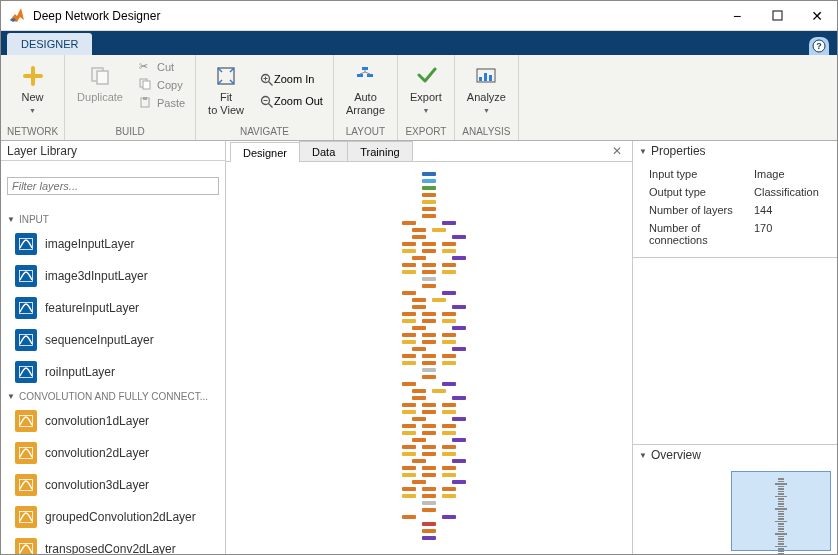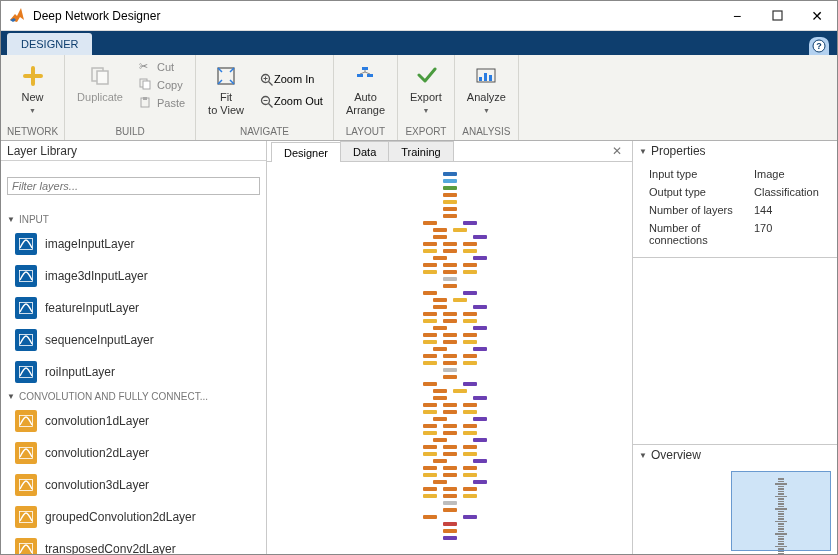--- a/index.html
+++ b/index.html
@@ -22,21 +22,21 @@
   .rib-vbtn.disabled { opacity: 0.5; }
   .rib-icon { width: 24px; height: 24px; display: flex; align-items: center; justify-content: center; margin-top: 2px; }
   .rib-vbtn .lbl { font-size: 11px; text-align: center; line-height: 1.15; color: #333; }
   .rib-smallcol { display: flex; flex-direction: column; gap: 0px; }
   .rib-smallbtn { display: flex; align-items: center; gap: 4px; padding: 2px 4px; font-size: 11px; color: #888; }
   .rib-smallbtn .sicon { width: 14px; height: 14px; }
   .rib-hbtn { display: flex; gap: 0; font-size: 11px; padding: 2px 4px; }
 
   .main { height: 414px; display: flex; }
   
-  .sidebar { width: 266px; border-right: 1px solid #c9c9c9; display: flex; flex-direction: column; }
+  .sidebar { width: 225px; border-right: 1px solid #c9c9c9; display: flex; flex-direction: column; }
   .sidebar-title { height: 20px; padding: 0 6px; line-height: 20px; font-size: 12px; border-bottom: 1px solid #d0d0d0; color: #333; }
   .filter { margin: 16px 6px; }
   .filter input { width: 100%; border: 1px solid #bbb; padding: 2px 4px; font-size: 11px; color: #888; font-style: italic; }
   .layer-list { flex: 1; overflow-y: auto; position: relative; }
   .layer-list::-webkit-scrollbar { width: 15px; }
   .layer-list::-webkit-scrollbar-track { background: #f0f0f0; }
   .layer-list::-webkit-scrollbar-thumb { background: #bcbcbc; }
   .cat { display: flex; align-items: center; gap: 4px; padding: 3px 6px; font-size: 10px; color: #777; }
   .cat .tri { font-size: 8px; color: #555; }
   .layer-item { display: flex; align-items: center; gap: 8px; padding: 5px 8px 5px 14px; font-size: 12px; color: #333; }

